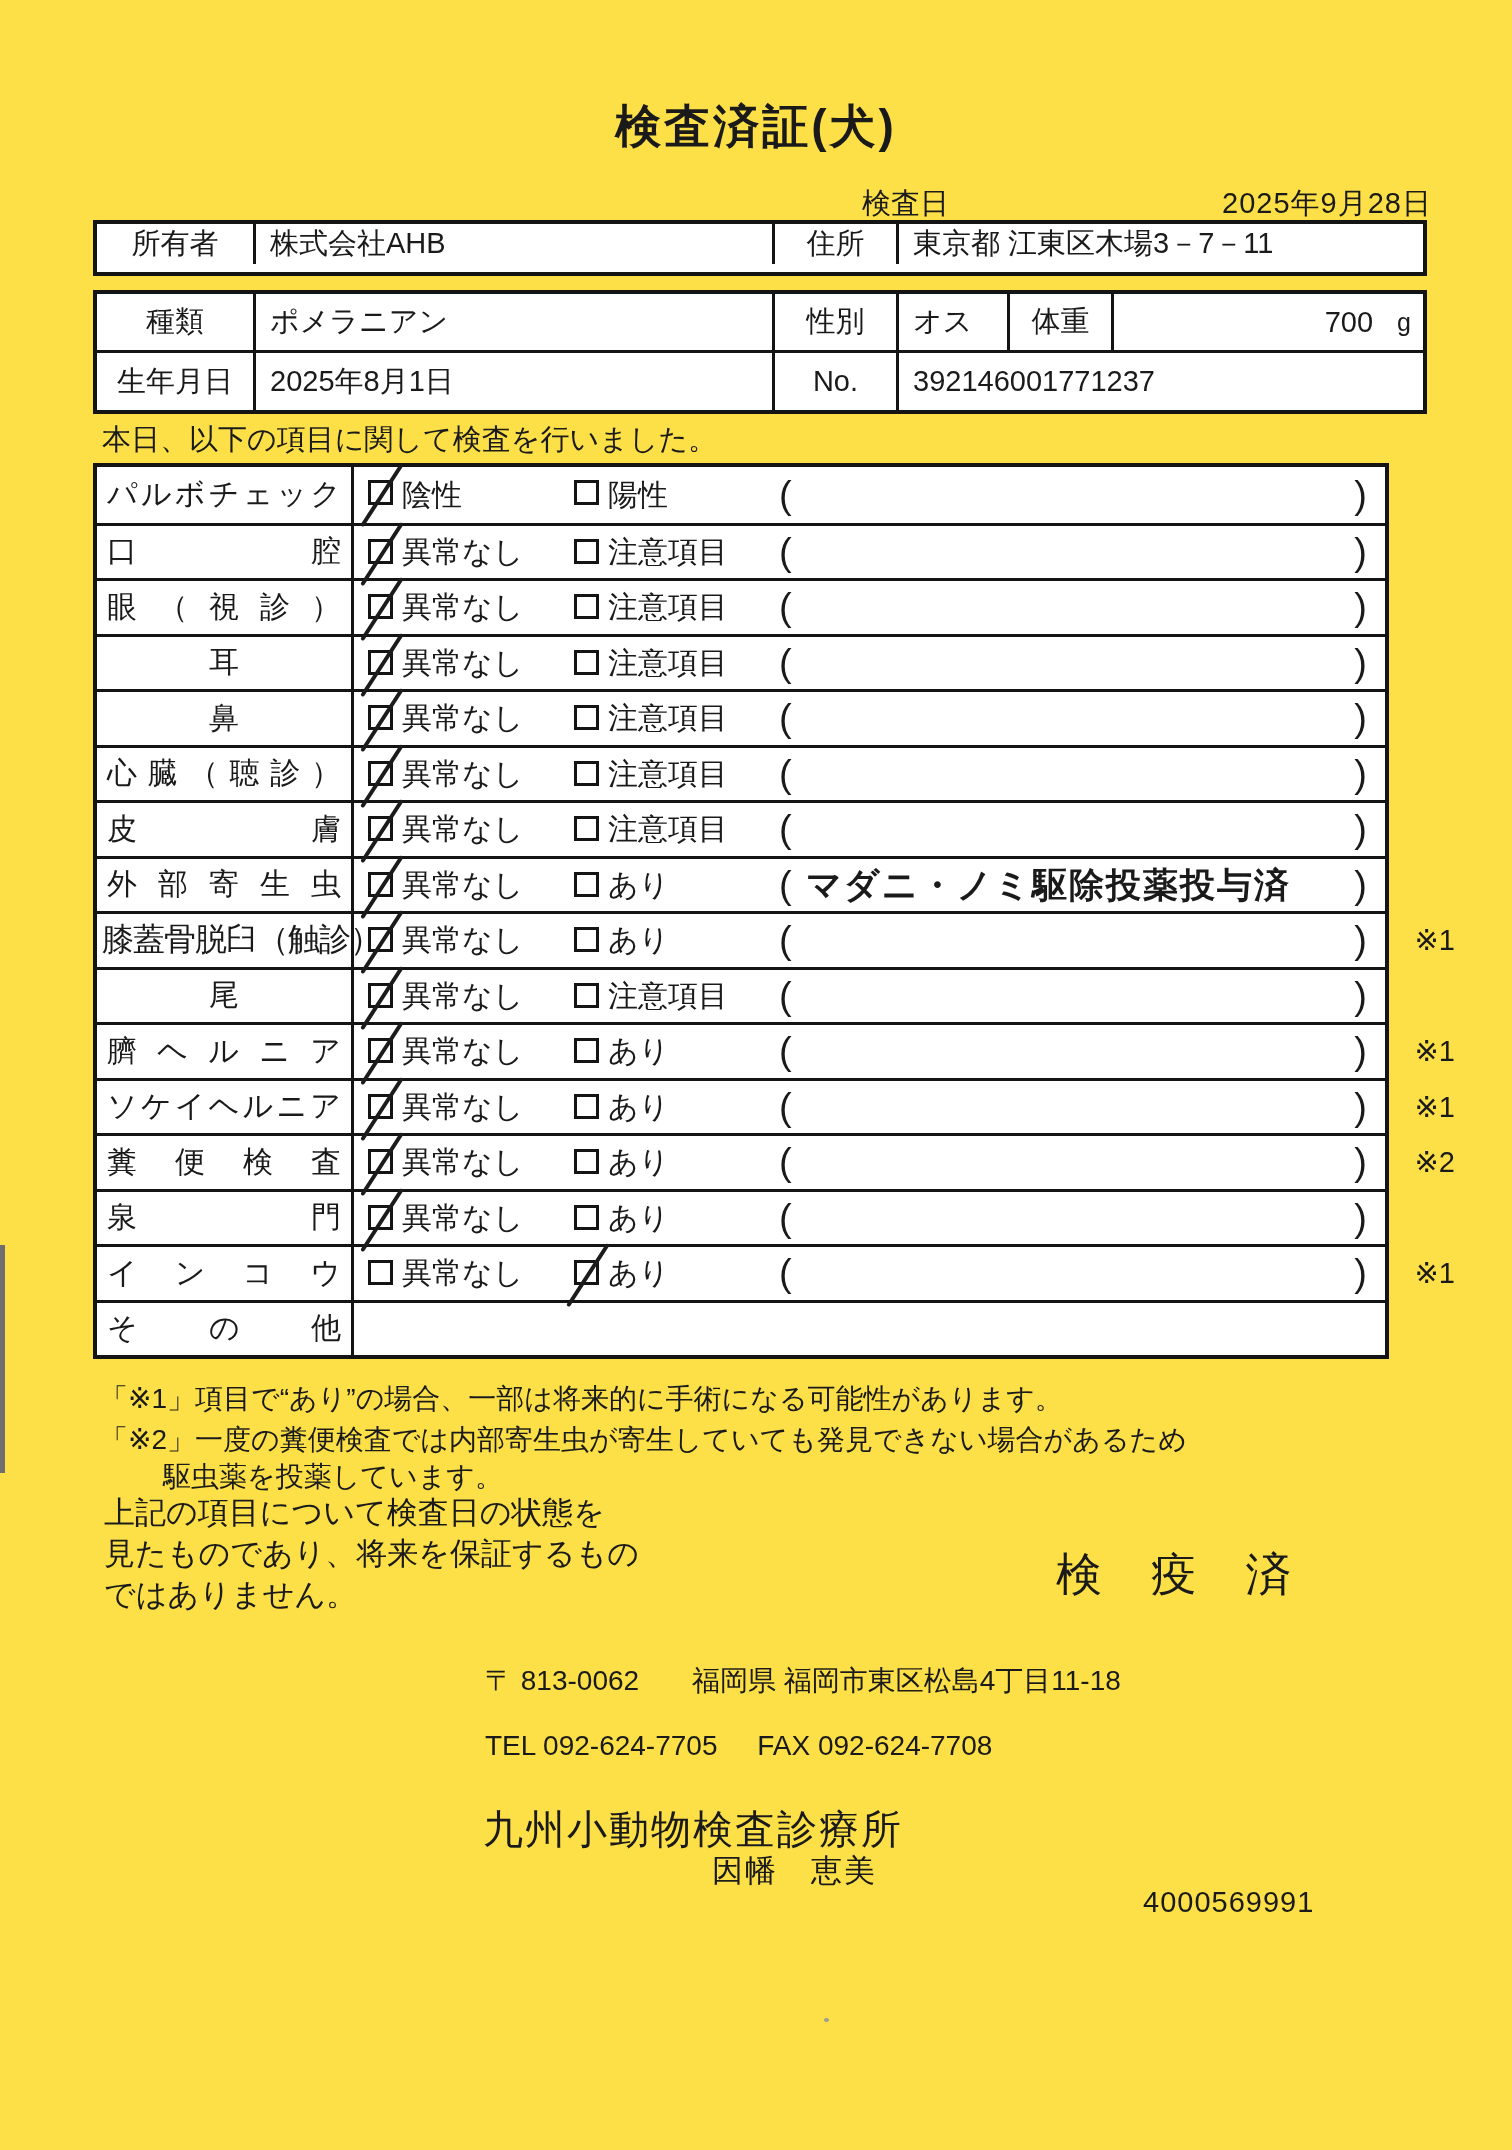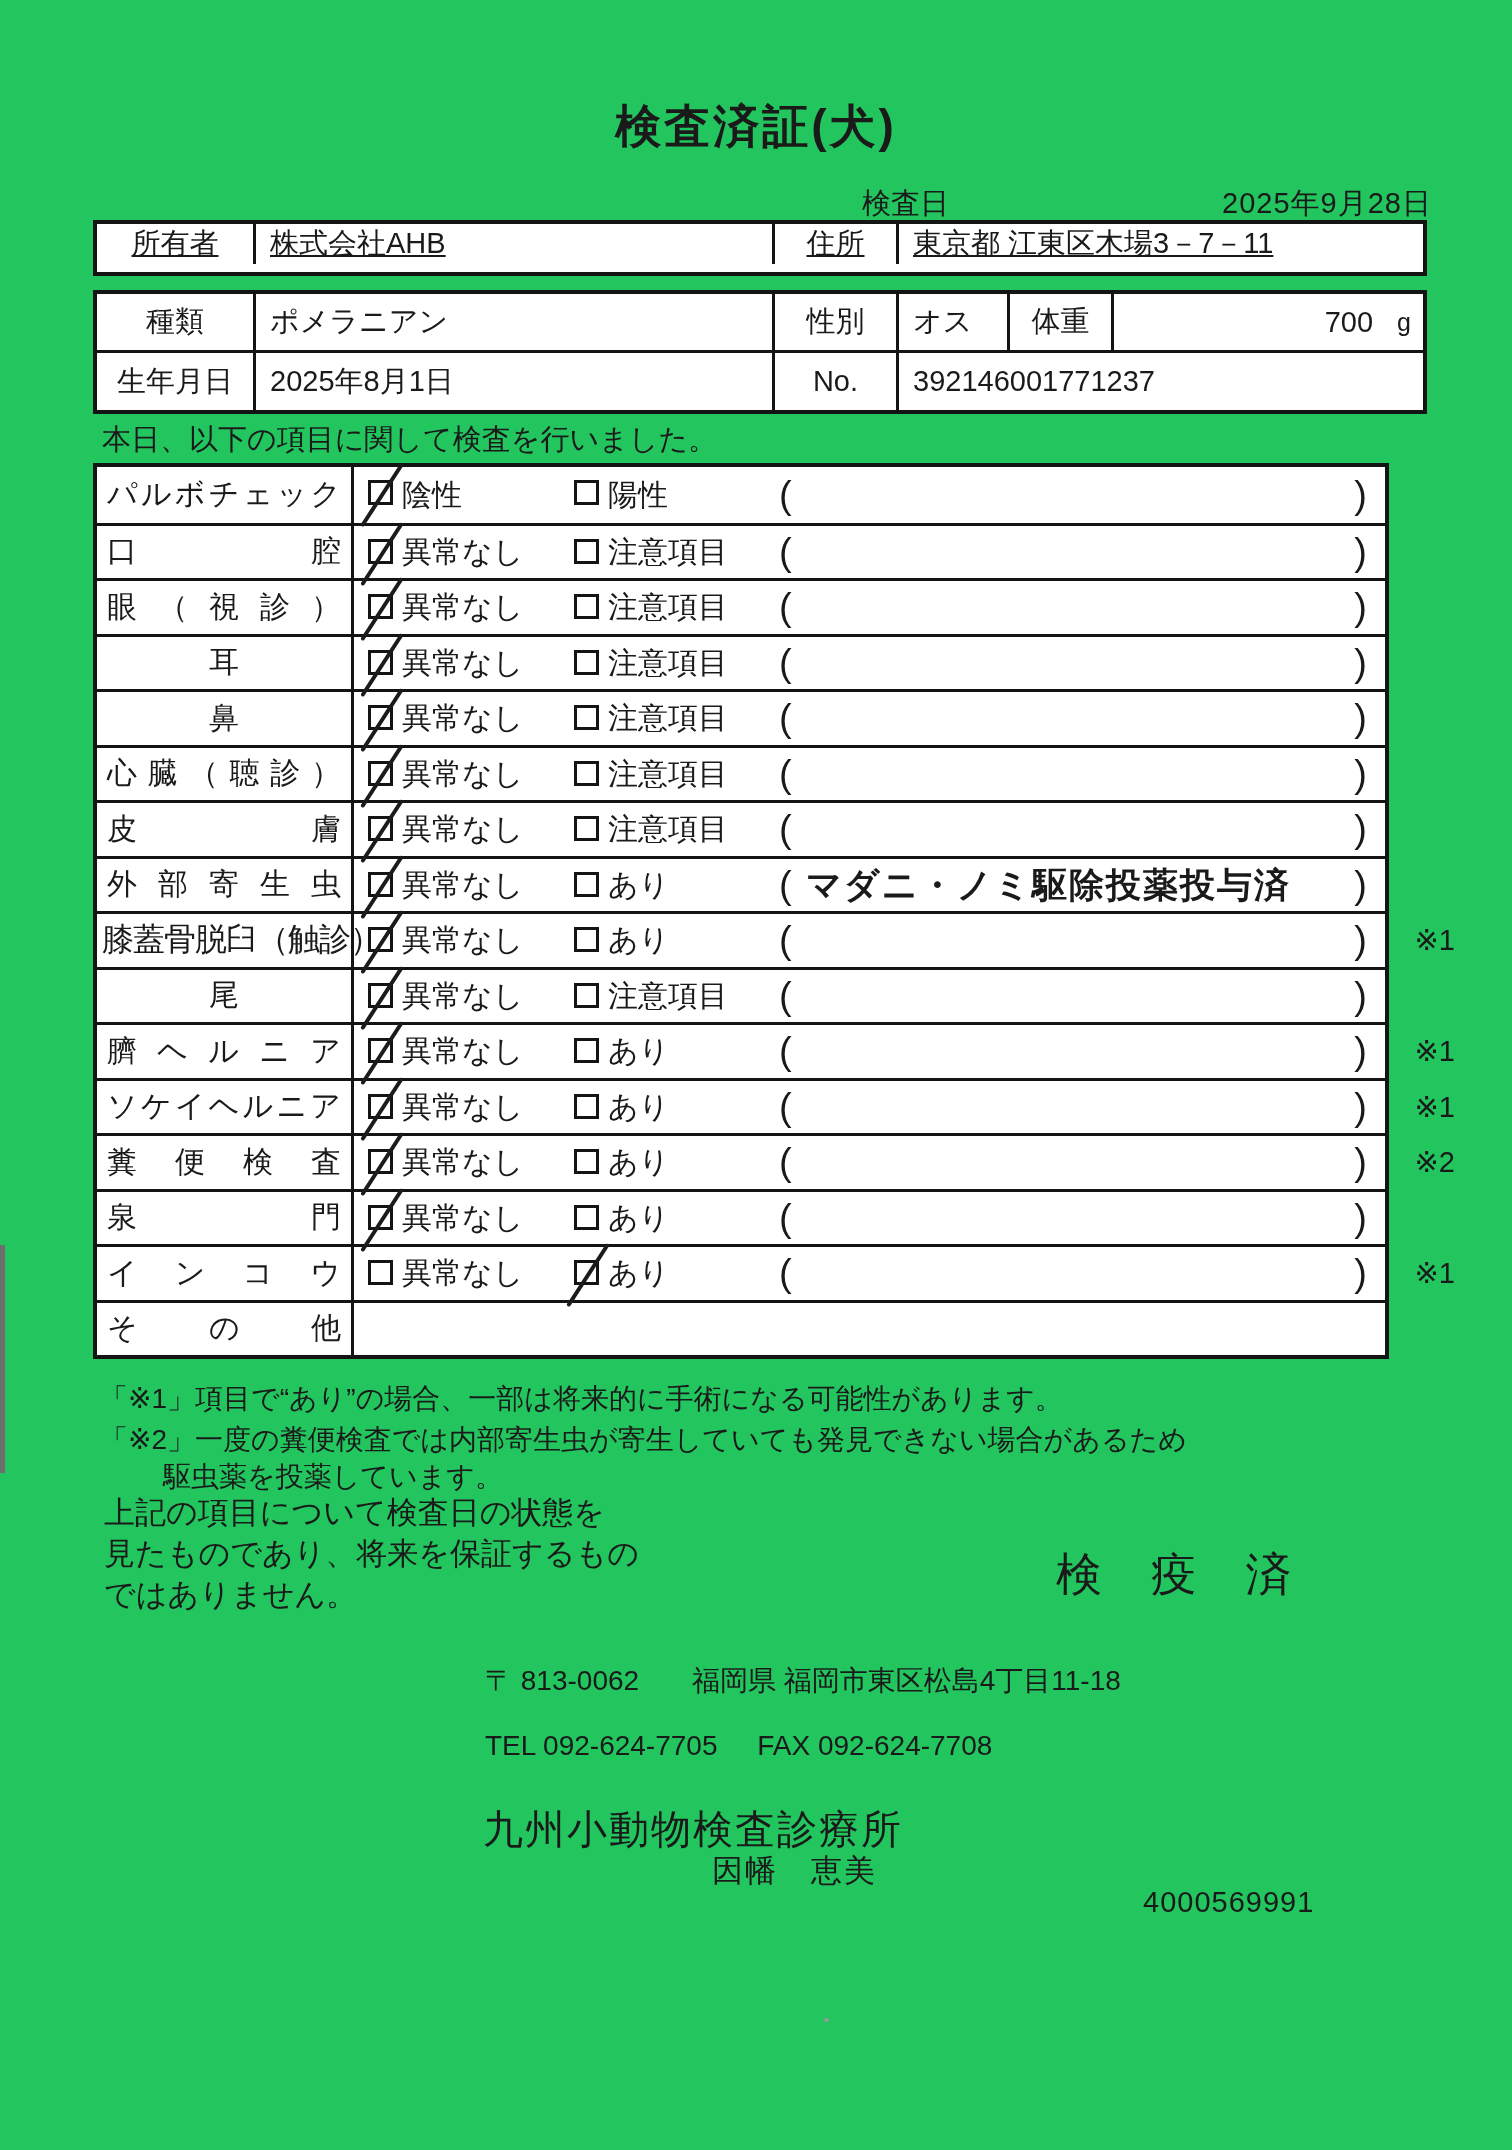--- a/index.html
+++ b/index.html
@@ -1,37 +1,37 @@
 <!DOCTYPE html>
 <html><head>
 <meta charset="utf-8">
 <style>
   html,body { margin:0; padding:0; background:#e8e8e8; }
   .page {
     position:relative;
     width:1512px; height:2150px;
-    background:#22c55e;
+    background:#fde047;
     font-family:"Liberation Sans","DejaVu Sans",sans-serif;
     color:#1a1a1a;
     overflow:hidden;
   }
   
   .doc-title {
     position:absolute; top:96px; left:0; width:1512px;
     text-align:center; font-size:46px; font-weight:bold; letter-spacing:3px;
   }
   .insp-date-label { position:absolute; left:862px; top:184px; font-size:29px; }
   .insp-date-value { position:absolute; right:80px; top:184px; font-size:29px; letter-spacing:1px; }
 
   
   .info-table { position:absolute; left:93px; width:1334px; border:4px solid #141414; box-sizing:border-box; background:#fff; }
   .owner-table { top:220px; height:56px; }
   .pet-table   { top:290px; }
   .irow { display:flex; box-sizing:border-box; }
-  .owner-table .irow { height:40px;text-decoration:underline; }
+  .owner-table .irow { height:40px; }
   .pet-table .irow-1 { height:56px; }
   .pet-table .irow-2 { height:60px; border-top:3px solid #141414; }
   .icell { box-sizing:border-box; display:flex; align-items:center; font-size:29px; overflow:hidden; white-space:nowrap; }
   .icell + .icell { border-left:3px solid #141414; }
   .icell.lbl { justify-content:center; }
   .icell.val { padding-left:14px; }
   .w-label  { width:156px; }
   .w-big    { width:519px; }
   .w-mid    { width:124px; }
   .w-sex    { width:111px; }

